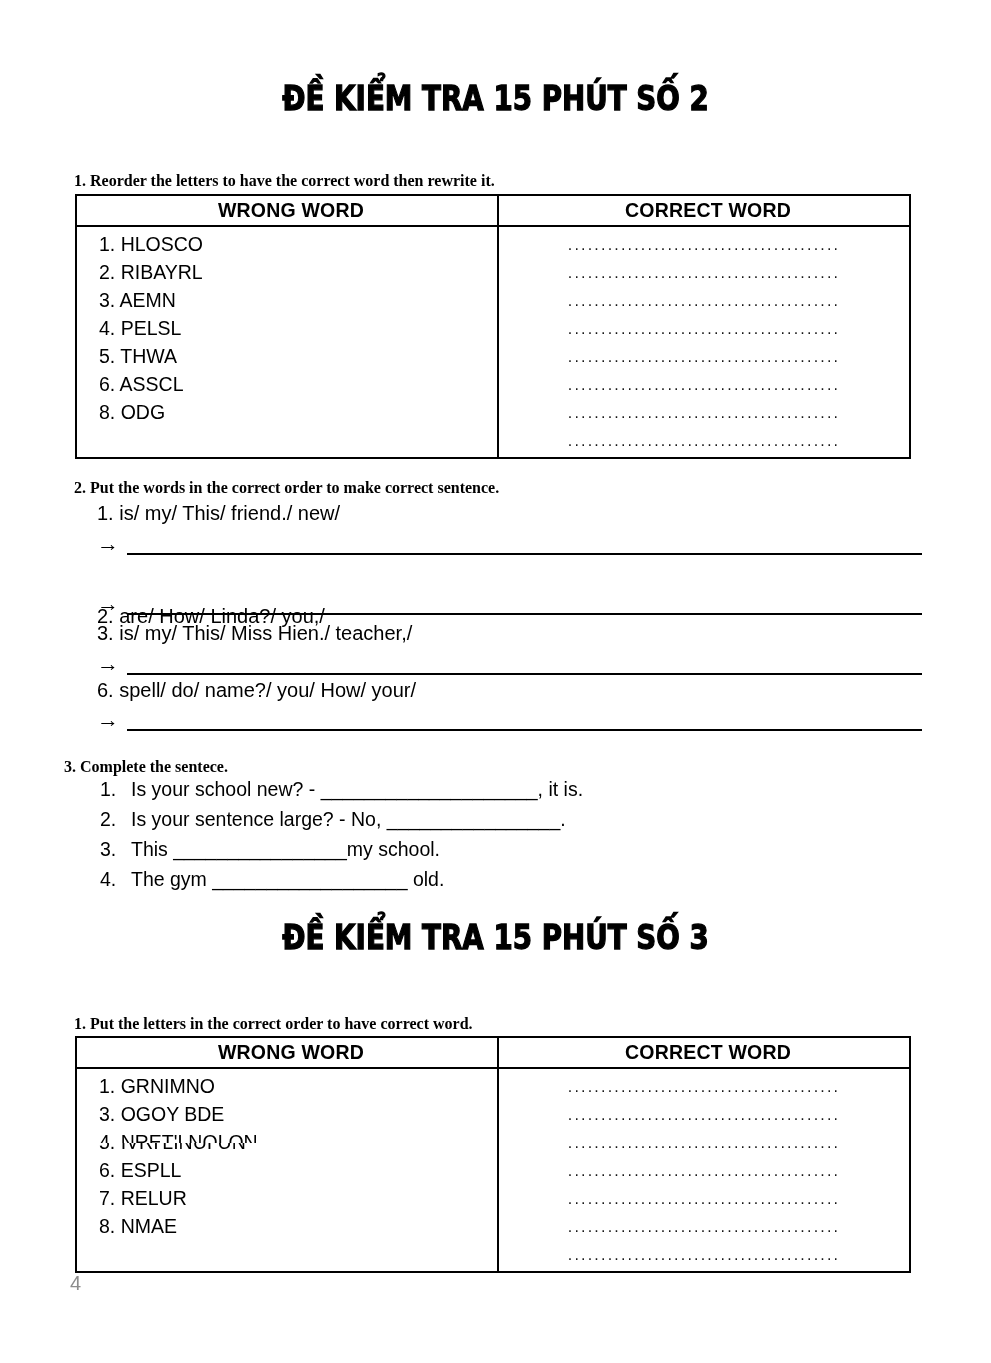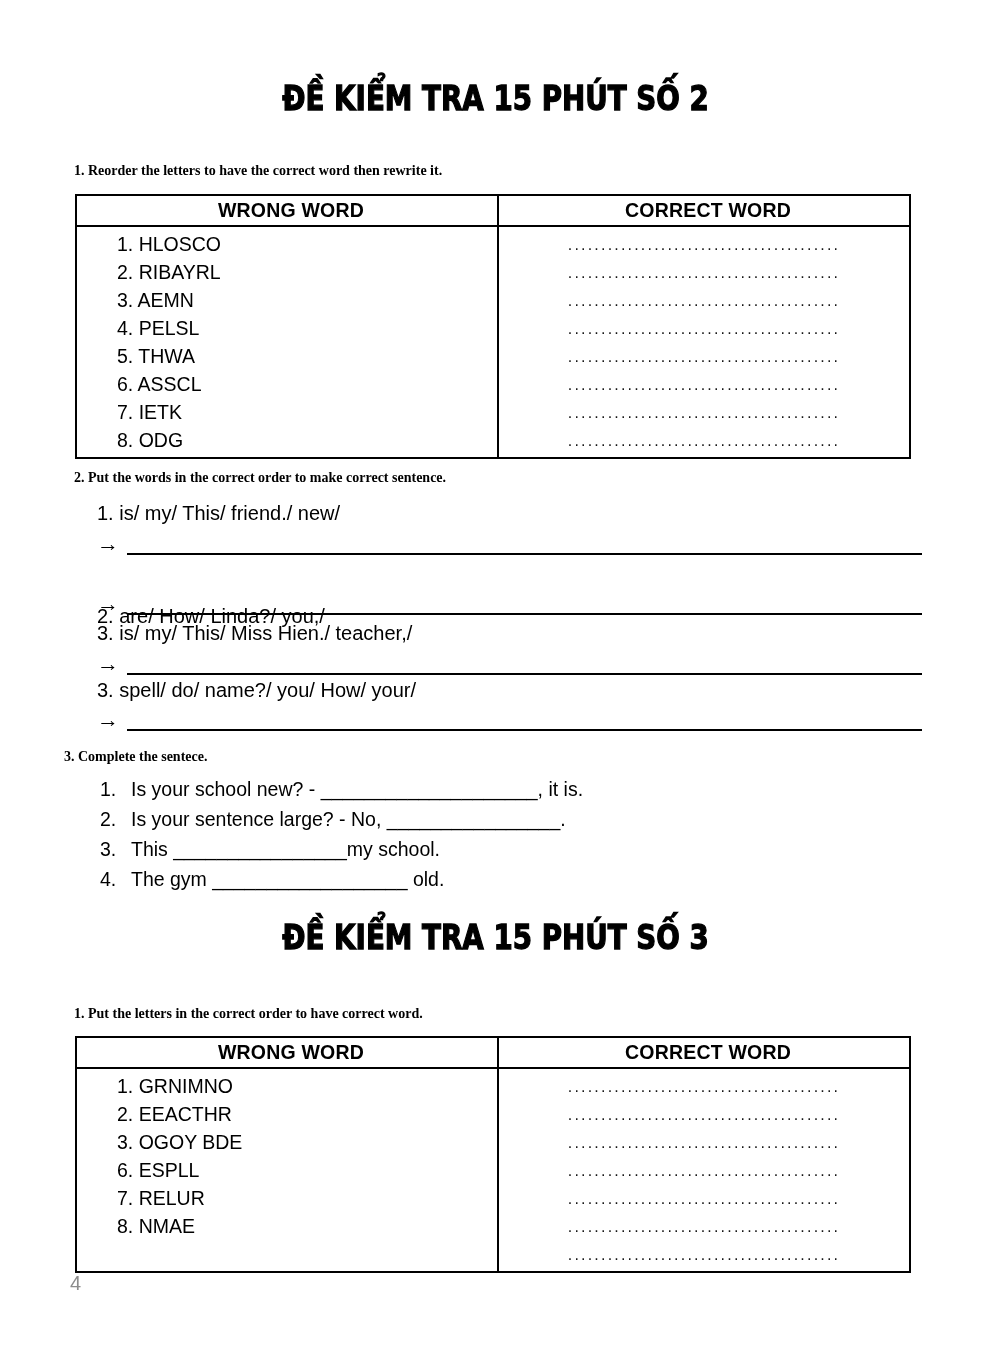--- a/index.html
+++ b/index.html
@@ -6,33 +6,33 @@
   #page{position:relative;width:970px;height:1363px;background:#fff;
         font-family:"Liberation Sans",sans-serif;color:#000;overflow:hidden;}
   .abs{position:absolute;}
 
   
   .doc-title{left:0;width:991px;text-align:center;white-space:nowrap;
     font-family:"DejaVu Sans",sans-serif;font-weight:bold;font-size:33px;line-height:38px;
     -webkit-text-stroke:1.3px #000;transform:scaleX(.84);transform-origin:50% 50%;}
 
   
-  .ex-head{font-family:"Liberation Serif",serif;font-weight:bold;font-size:14px;
-    line-height:24px;white-space:nowrap;}
+  .ex-head{font-family:"Liberation Serif",serif;font-weight:bold;font-size:16px;
+    line-height:24px;white-space:nowrap;margin-top:10px;}
 
   
   .wtable{left:75px;width:836px;border:2px solid #000;box-sizing:border-box;background:#fff;}
   .trow-head{display:flex;border-bottom:2px solid #000;height:29px;}
   .th{font-weight:bold;font-size:19.5px;line-height:29px;text-align:center;letter-spacing:.2px;padding-left:8px;}
   .th-left{width:422px;border-right:2px solid #000;box-sizing:border-box;}
   .th-right{flex:1;}
   .tbody{display:flex;}
   .col-left{width:422px;border-right:2px solid #000;box-sizing:border-box;padding:3px 0 3px 0;}
   .col-right{flex:1;padding:3px 0 3px 0;}
-  .wrow{height:28px;line-height:28px;padding-left:40px;font-size:19.5px;white-space:nowrap;}
+  .wrow{height:28px;line-height:28px;padding-left:22px;font-size:19.5px;white-space:nowrap;}
   .drow{height:28px;line-height:30px;text-align:center;font-size:16px;letter-spacing:2.2px;
         color:#131313;white-space:nowrap;overflow:hidden;}
 
   
   .grow{position:relative;height:28px;overflow:hidden;}
   .grow span{position:absolute;left:0;top:0;width:100%;height:28px;line-height:28px;
         padding-left:22px;font-size:19.5px;box-sizing:border-box;white-space:nowrap;}
   .g-top{clip-path:inset(3px 0 46% 0);}
   .g-bot{clip-path:inset(54% 0 2px 0);}
 
@@ -64,21 +64,20 @@
       <div class="th th-right">CORRECT WORD</div>
     </div>
     <div class="tbody">
       <div class="col-left">
         <div class="wrow">1. HLOSCO</div>
         <div class="wrow">2. RIBAYRL</div>
         <div class="wrow">3. AEMN</div>
         <div class="wrow">4. PELSL</div>
         <div class="wrow">5. THWA</div>
         <div class="wrow">6. ASSCL</div>
-        <div class="wrow">7. IETK</div>
         <div class="wrow">8. ODG</div>
       </div>
       <div class="col-right">
         <div class="drow">.........................................</div>
         <div class="drow">.........................................</div>
         <div class="drow">.........................................</div>
         <div class="drow">.........................................</div>
         <div class="drow">.........................................</div>
         <div class="drow">.........................................</div>
         <div class="drow">.........................................</div>
@@ -100,21 +99,21 @@
     <span class="arrow">→</span>
     <span class="ansline"></span>
   </div>
 
   <div class="abs s2item" style="top:622px;">3. is/ my/ This/ Miss Hien./ teacher,/</div>
   <div class="abs ansrow" style="top:649px;">
     <span class="arrow">→</span>
     <span class="ansline"></span>
   </div>
 
-  <div class="abs s2item" style="top:679px;">3. spell/ do/ name?/ you/ How/ your/</div>
+  <div class="abs s2item" style="top:679px;">6. spell/ do/ name?/ you/ How/ your/</div>
   <div class="abs ansrow" style="top:705px;">
     <span class="arrow">→</span>
     <span class="ansline"></span>
   </div>
 
   <div class="abs ex-head" style="top:745px;left:64px;">3. Complete the sentece.</div>
 
   <div class="abs fitem" style="top:778px;">
     <span class="fnum">1.</span>
     <span>Is your school new? - ____________________, it is.</span>
@@ -137,22 +136,25 @@
   <div class="abs ex-head" style="top:1002px;left:74px;">1. Put the letters in the correct order to have correct word.</div>
 
   <div class="abs wtable" style="top:1036px;">
     <div class="trow-head">
       <div class="th th-left">WRONG WORD</div>
       <div class="th th-right">CORRECT WORD</div>
     </div>
     <div class="tbody">
       <div class="col-left">
         <div class="wrow">1. GRNIMNO</div>
-        <div class="wrow">2. EEACTHR</div>
         <div class="wrow">3. OGOY BDE</div>
+        <div class="grow">
+          <span class="g-top">4. NRET'LNOI ON</span>
+          <span class="g-bot">5. IVRI'LINUI UN</span>
+        </div>
         <div class="wrow">6. ESPLL</div>
         <div class="wrow">7. RELUR</div>
         <div class="wrow">8. NMAE</div>
       </div>
       <div class="col-right">
         <div class="drow">.........................................</div>
         <div class="drow">.........................................</div>
         <div class="drow">.........................................</div>
         <div class="drow">.........................................</div>
         <div class="drow">.........................................</div>

